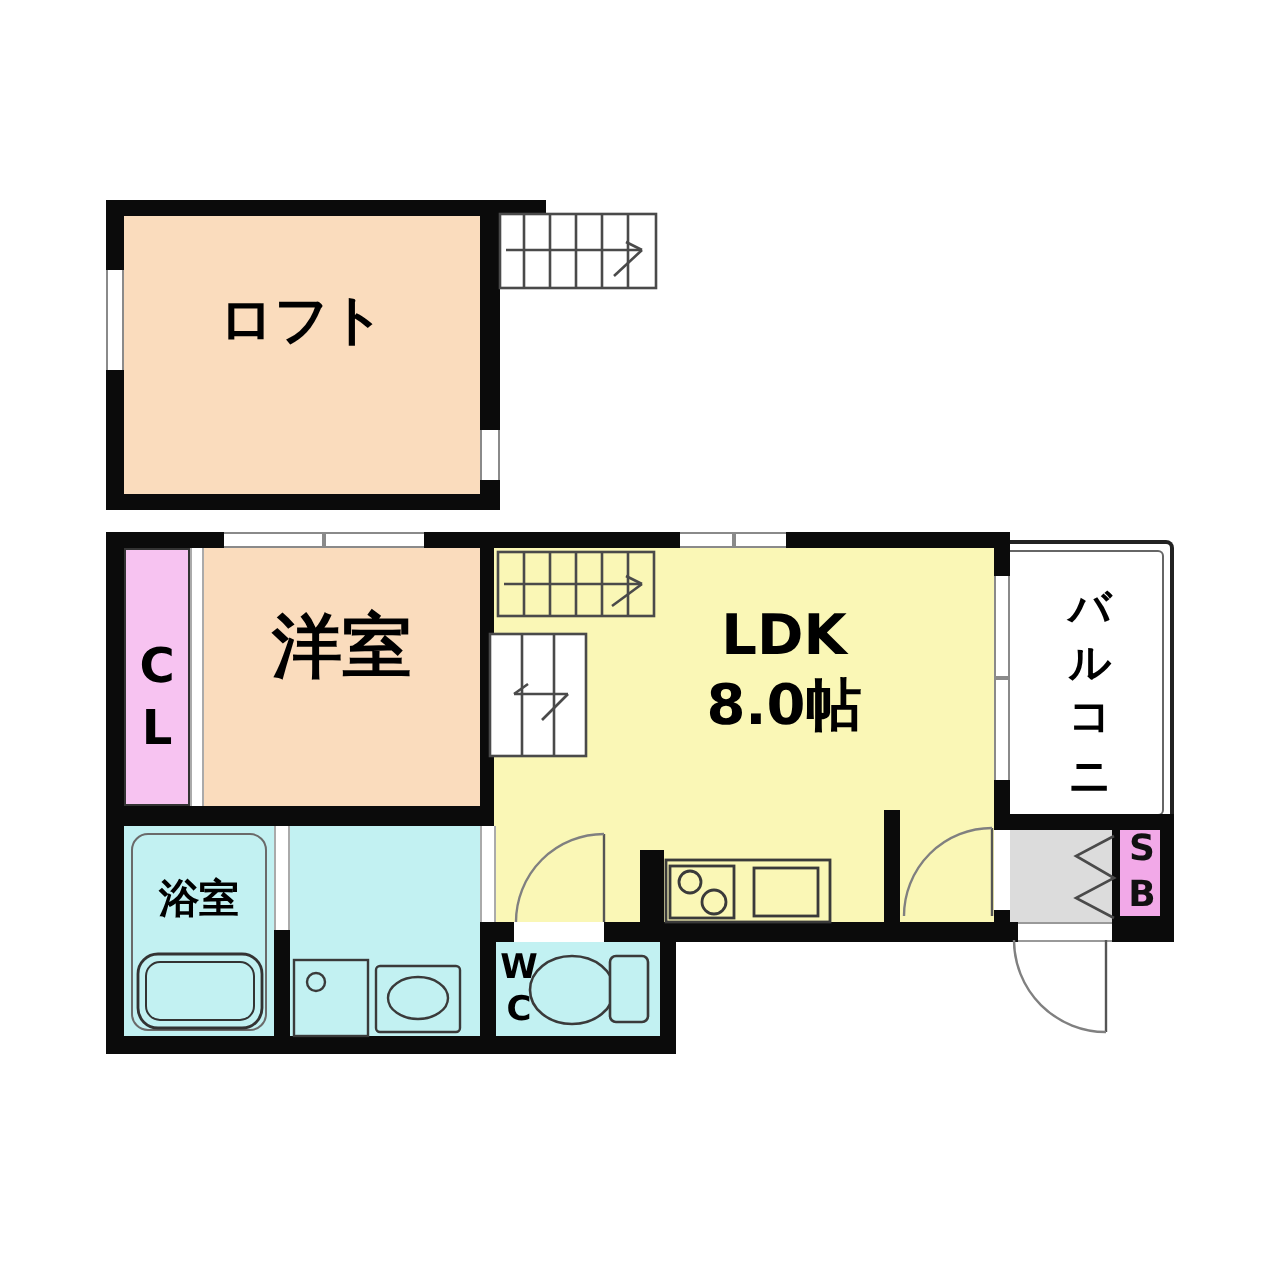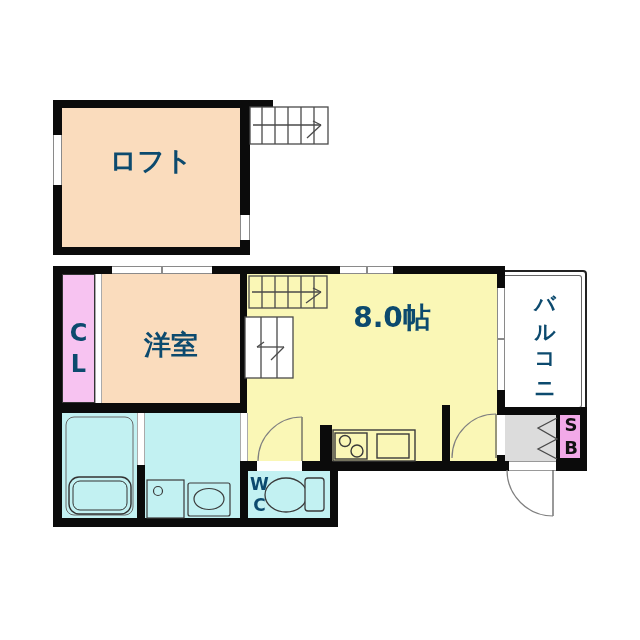--- a/index.html
+++ b/index.html
@@ -11,21 +11,21 @@
   .yellow{background:#faf7b6;}
   .cyan{background:#c2f1f2;}
   .pink{background:#f7c3f1;}
   .gray{background:#dcdcdc;}
   .win-v{position:absolute;background:#fff;border-left:1.5px solid #8a8a8a;border-right:1.5px solid #8a8a8a;box-sizing:border-box;}
   .win-h{position:absolute;background:#fff;border-top:1.5px solid #8a8a8a;border-bottom:1.5px solid #8a8a8a;box-sizing:border-box;}
   .gap{position:absolute;background:#fff;}
   .gap-v{position:absolute;background:#fff;border-left:1px solid #aaa;border-right:1px solid #aaa;box-sizing:border-box;}
   .pane-div-v{position:absolute;top:0;bottom:0;width:1.5px;background:#8a8a8a;}
   .pane-div-h{position:absolute;left:0;right:0;height:1.5px;background:#8a8a8a;}
-  .label{position:absolute;font-weight:bold;text-align:center;color:#0c4a6e;}
+  .label{position:absolute;font-weight:bold;text-align:center;color:#000000;}
   .two-line span{display:block;}
   .vtext{writing-mode:vertical-rl;text-orientation:upright;}
   #balcony-area{position:absolute;left:505px;top:270px;width:82px;height:143px;box-sizing:border-box;
      border-top:2px solid #222;border-right:2px solid #222;border-bottom:2px solid #222;border-radius:0 4px 4px 0;}
   #balcony-area::after{content:"";position:absolute;top:3px;right:3px;bottom:3px;left:0;
      border-top:1px solid #666;border-right:1px solid #666;border-bottom:1px solid #666;border-radius:0 3px 3px 0;}
   #sb-box{position:absolute;left:556px;top:411px;width:30px;height:51px;box-sizing:border-box;
      background:#f2a9e8;border:4px solid #0b0b0b;display:flex;align-items:center;justify-content:center;}
   svg{position:absolute;left:0;top:0;pointer-events:none;}
 </style>
@@ -98,29 +98,31 @@
   <div class="wall" style="left:240px;top:471px;width:8px;height:47px;"></div>
   <div class="wall" style="left:330px;top:471px;width:8px;height:47px;"></div>
 
   <div class="gap-v" style="left:137px;top:413px;width:8px;height:52px;"></div>
   <div class="wall" style="left:137px;top:465px;width:8px;height:53px;"></div>
   <div class="gap-v" style="left:240px;top:413px;width:8px;height:48px;"></div>
 
   <div class="wall" style="left:320px;top:425px;width:12px;height:36px;"></div>
   <div class="wall" style="left:442px;top:405px;width:8px;height:56px;"></div>
 
-  <div class="label two-line" style="left:102px;top:308px;width:138px;font-size:27px;line-height:33px;margin-top:20px;">
+  <div class="label two-line" style="left:102px;top:308px;width:138px;font-size:35px;line-height:33px;">
     <span>洋室</span>
   </div>
   <div class="label two-line" style="left:292px;top:300px;width:200px;font-size:28px;line-height:35px;">
+    <span>LDK</span>
     <span>8.0帖</span>
   </div>
   <div class="label" style="left:62px;top:310px;width:33px;height:80px;display:flex;align-items:center;justify-content:center;">
     <span class="vtext" style="font-size:24px;letter-spacing:3px;">CL</span>
   </div>
+  <div class="label" style="left:62px;top:436px;width:75px;font-size:20px;">浴室</div>
   <div class="label" style="left:247px;top:473px;width:25px;height:44px;display:flex;align-items:center;justify-content:center;">
     <span class="vtext" style="font-size:17px;letter-spacing:1px;">WC</span>
   </div>
 
   <svg width="640" height="640" viewBox="0 0 640 640">
 
     <g stroke="#4a4a4a" stroke-width="1.3" fill="none">
       <rect x="250" y="107" width="78" height="37" fill="#ffffff"></rect>
       <line x1="262" y1="107" x2="262" y2="144"></line>
         <line x1="275" y1="107" x2="275" y2="144"></line>

